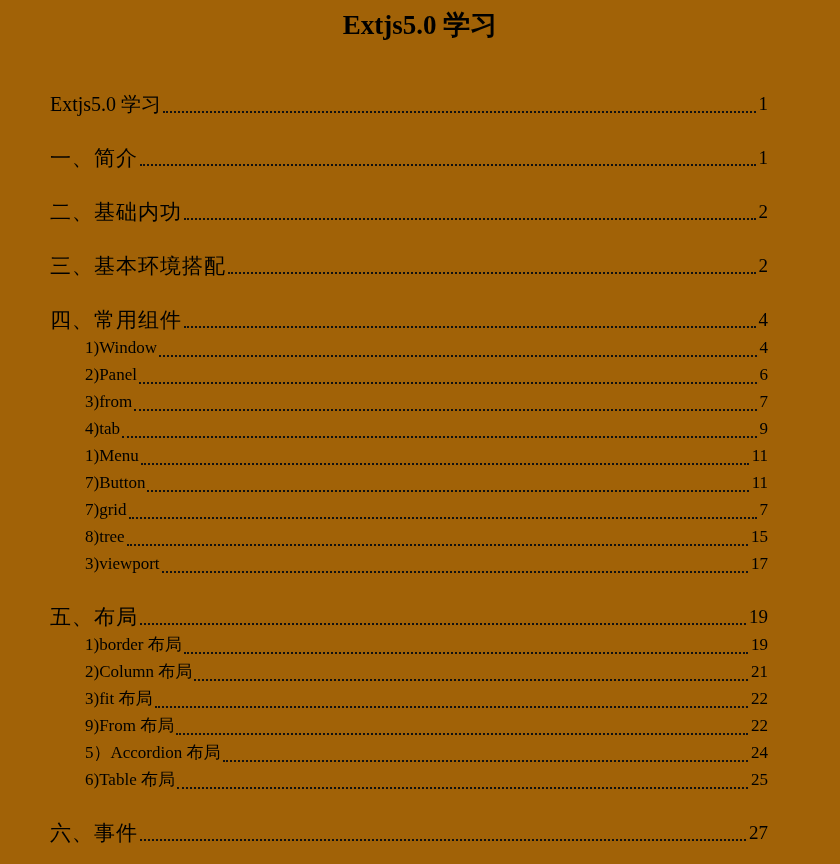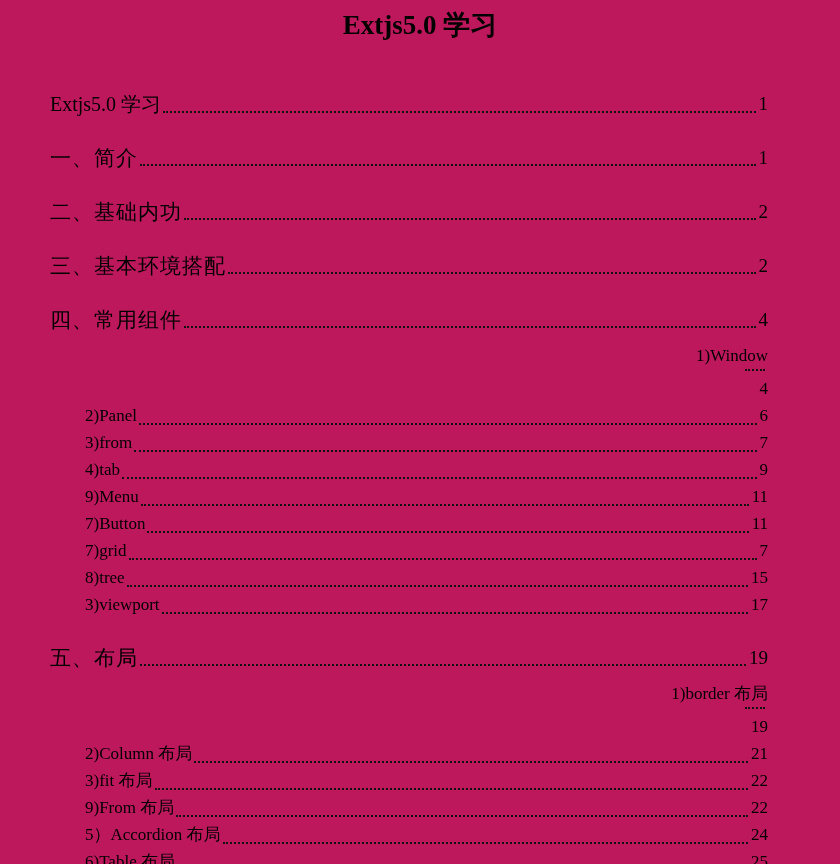--- a/index.html
+++ b/index.html
@@ -4,21 +4,21 @@
 <style>
   html, body {
     margin: 0;
     padding: 0;
     background: #ffffff;
   }
   .page {
     position: relative;
     width: 840px;
     height: 864px;
-    background: #be185d;
+    background: #a16207;
     color: #000000;
     overflow: hidden;
     font-family: "Liberation Serif", serif;
   }
   .doc-title {
     margin-top: 8px;
     width: 100%;
     text-align: center;
     font-family: "Liberation Serif", serif;
     font-weight: bold;
@@ -71,21 +71,21 @@
   .row-section .toc-dots { margin-bottom: 6px; }
   
   .row-sub {
     line-height: 27px;
     font-size: 17px;
     padding-left: 35px;
     font-family: "Liberation Serif", serif;
   }
   .row-sub .toc-page { font-size: 17px; }
   .row-sub .toc-dots { margin-bottom: 4px; }
-  .row-section + .row-sub { margin-top: 8px; flex-direction: column; }
+  .row-section + .row-sub { margin-top: 0; }
 </style>
 </head>
 <body>
 
 <div class="page">
   <div class="doc-title">Extjs5.0 学习</div>
 
   <div class="toc" id="toc-list">
       <div class="toc-row row-root">
     <span class="toc-label">Extjs5.0 学习</span>
@@ -126,21 +126,21 @@
     <span class="toc-label">3)from</span>
     <span class="toc-dots"></span>
     <span class="toc-page">7</span>
   </div>
       <div class="toc-row row-sub">
     <span class="toc-label">4)tab</span>
     <span class="toc-dots"></span>
     <span class="toc-page">9</span>
   </div>
       <div class="toc-row row-sub">
-    <span class="toc-label">9)Menu</span>
+    <span class="toc-label">1)Menu</span>
     <span class="toc-dots"></span>
     <span class="toc-page">11</span>
   </div>
       <div class="toc-row row-sub">
     <span class="toc-label">7)Button</span>
     <span class="toc-dots"></span>
     <span class="toc-page">11</span>
   </div>
       <div class="toc-row row-sub">
     <span class="toc-label">7)grid</span>

